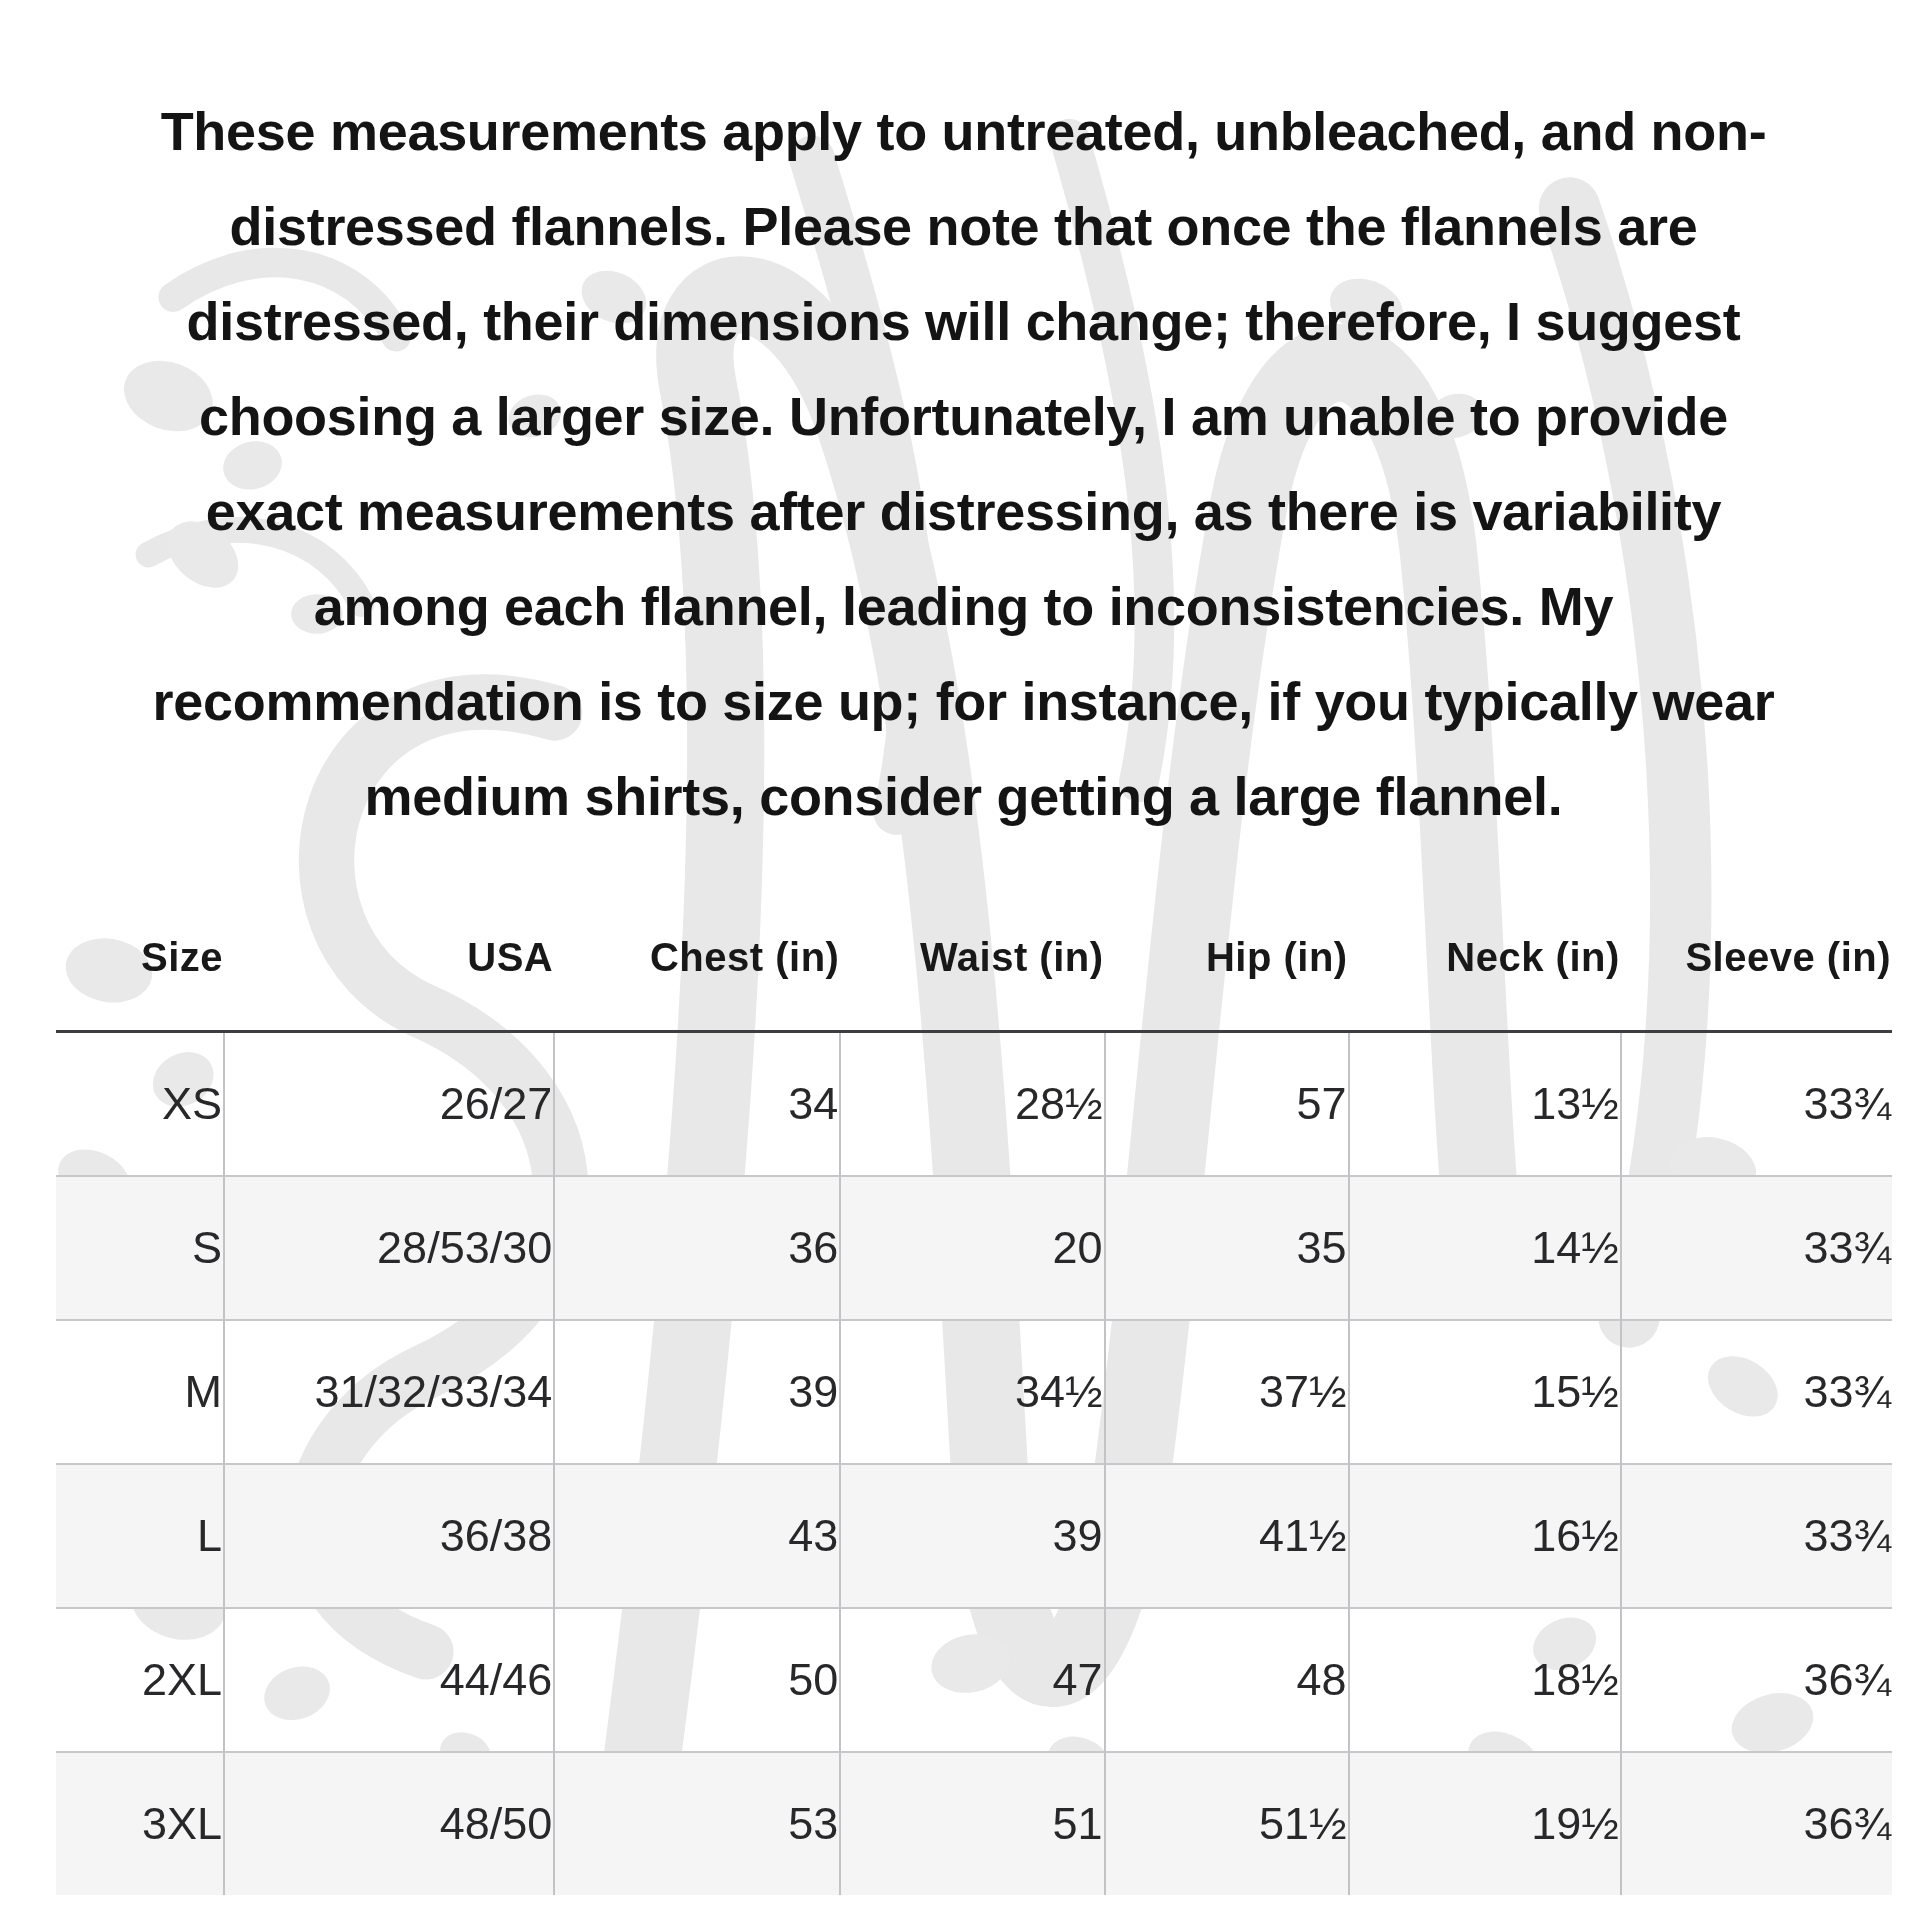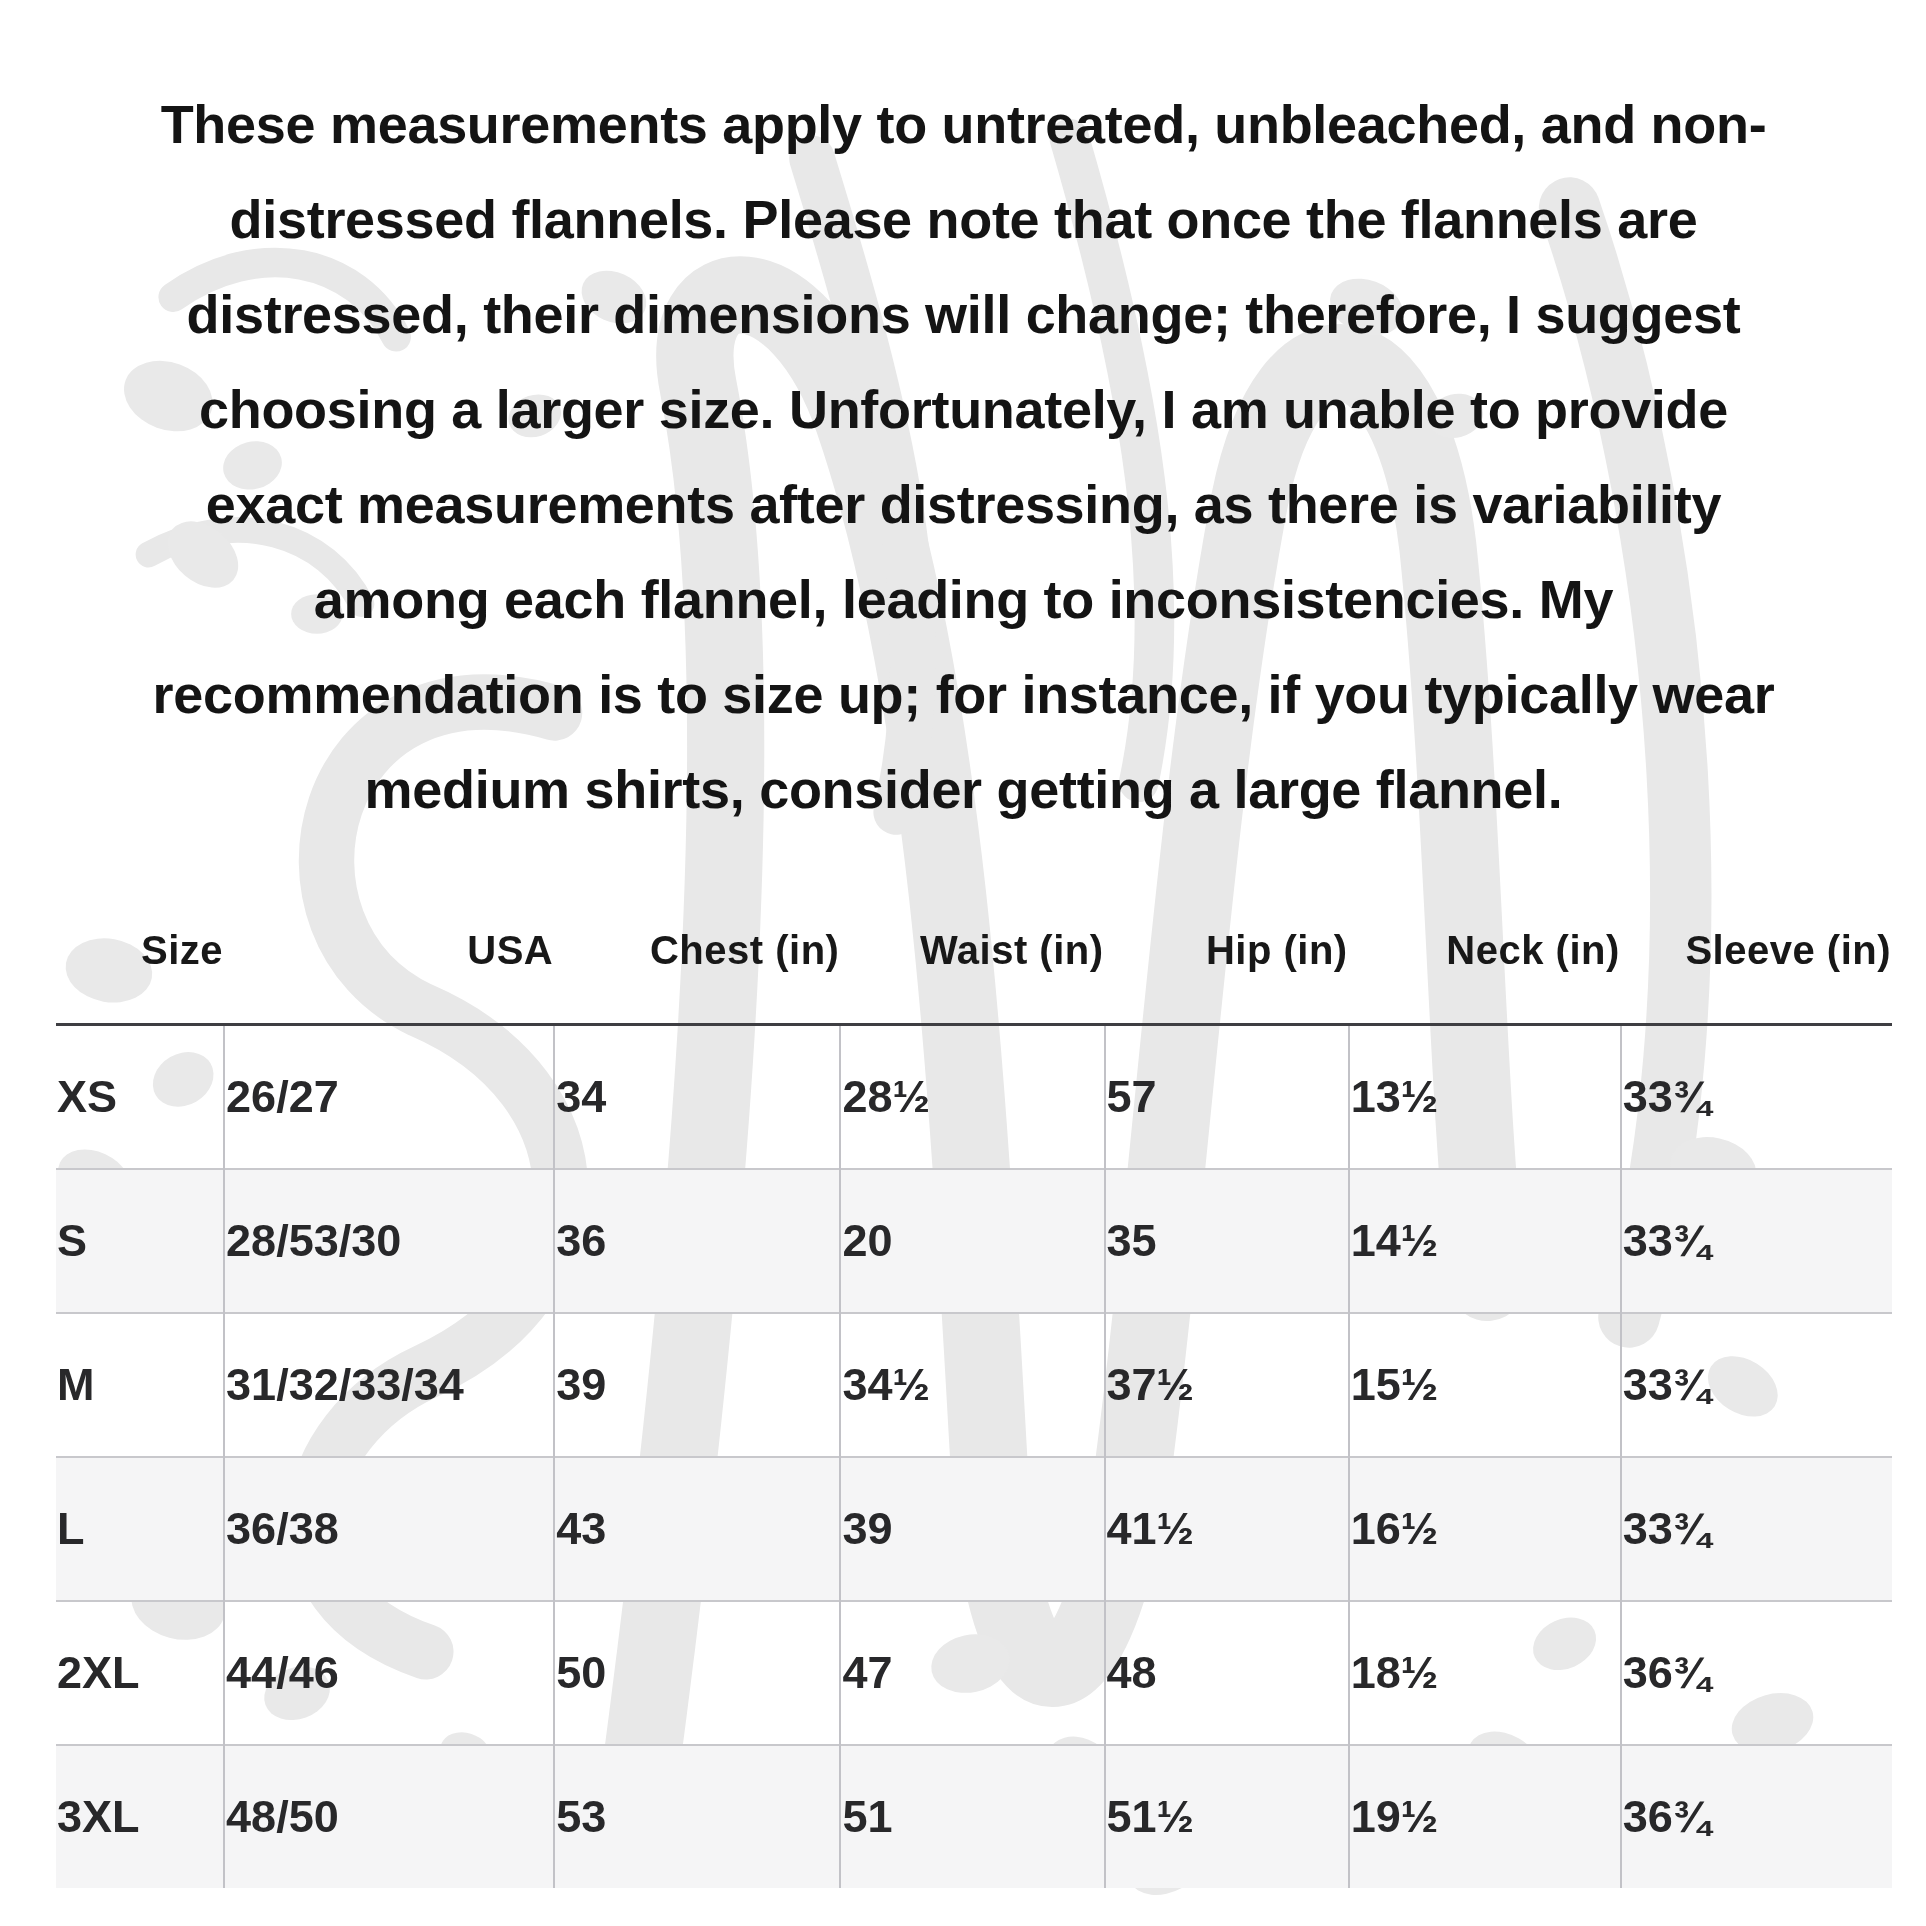--- a/index.html
+++ b/index.html
@@ -20,21 +20,21 @@
     pointer-events: none;
   }
   .watermark svg { display: block; }
   
   .content {
     position: relative;
     z-index: 1;
   }
   .intro {
     width: 1663px;
-    margin: 8px auto;
+    margin: 15px auto;
     padding-top: 69px;
     font-size: 54px;
     line-height: 95px;
     font-weight: bold;
     letter-spacing: -0.3px;
     text-align: center;
     color: #141414;
   }
   table.size-table {
     margin: 40px 0 0 56px;
@@ -47,23 +47,23 @@
     font-weight: bold;
     color: #181818;
     letter-spacing: 0.5px;
     height: 144px;
     vertical-align: middle;
     text-align: right;
     border-bottom: 3px solid #3e3e42;
   }
   .size-table tbody td {
     font-size: 45px;
-    font-weight: bold;
+    font-weight: normal;
     color: #28282a;
-    text-align: left;
+    text-align: right;
     vertical-align: middle;
     height: 140px;
     border-left: 2px solid #c2c2c7;
   }
   .size-table tbody td:first-child { border-left: none; }
   .size-table tbody tr + tr td { border-top: 2px solid #c8c8cc; }
   .size-table tbody tr:nth-child(even) { background: #f5f5f6; }
 </style>
 </head>
 <body>

